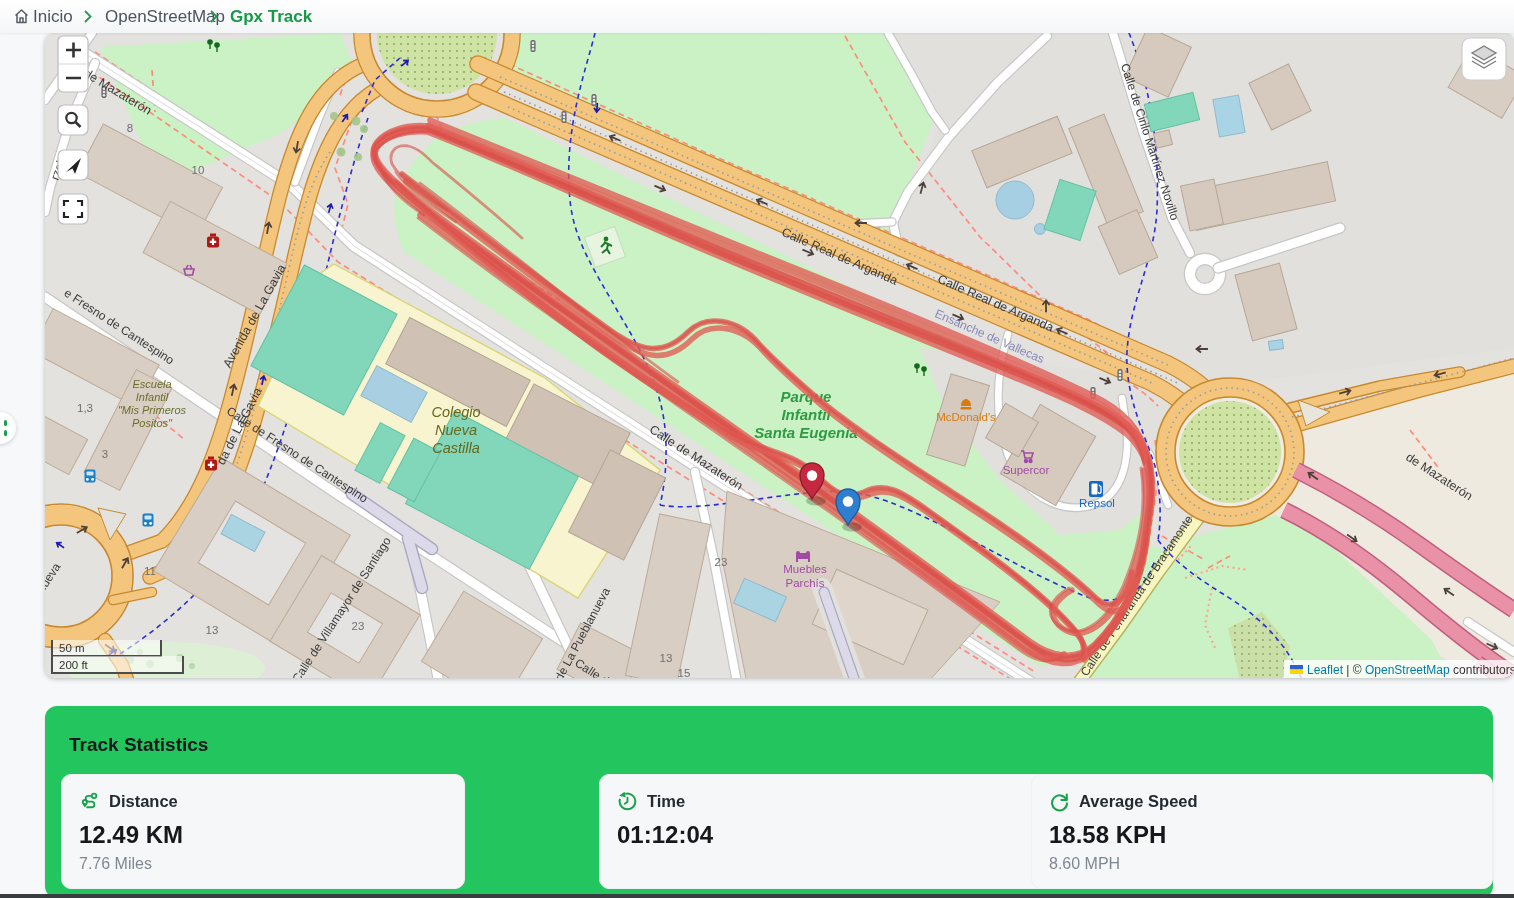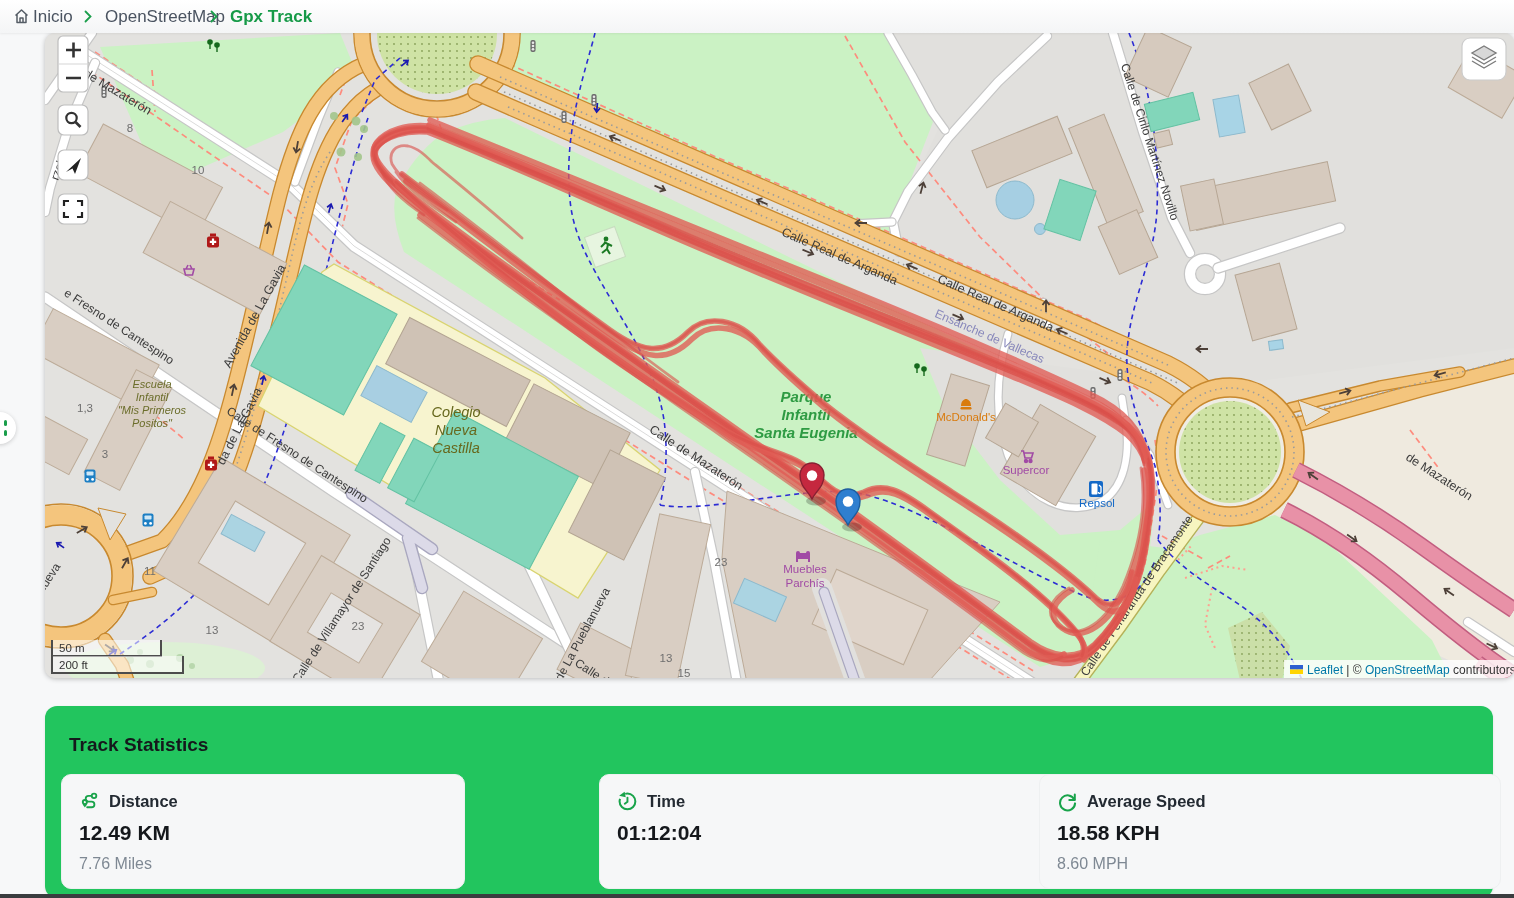--- a/index.html
+++ b/index.html
@@ -4,21 +4,21 @@
 <style>
   html,body{margin:0;padding:0;}
   body{width:1514px;height:898px;overflow:hidden;background:#f7f8f9;font-family:"Liberation Sans",sans-serif;position:relative;}
   .crumbbar{position:absolute;left:0;top:0;width:1514px;height:33px;background:linear-gradient(#ffffff,#f4f5f6);box-shadow:0 1px 2px rgba(0,0,0,.06);z-index:30;}
   .crumb{position:absolute;top:0;height:33px;display:flex;align-items:center;font-size:17px;color:#4a5360;}
   .mapbox{position:absolute;left:45px;top:33px;width:1469px;height:645px;border-radius:10px;overflow:hidden;box-shadow:0 1px 5px rgba(0,0,0,.25);background:#e2e1de;}
   .statcard{position:absolute;left:45px;top:706px;width:1448px;height:192px;background:#22c55e;border-radius:12px;box-shadow:0 1px 3px rgba(0,0,0,.09);}
   .stattitle{position:absolute;left:24px;top:28px;font-size:19px;font-weight:bold;color:#15181c;}
   .sbox{position:absolute;top:68px;height:115px;background:#f6f7f8;border:1px solid #eef0f1;border-radius:10px;box-sizing:border-box;}
   .slabel{position:absolute;left:47px;top:17px;font-size:16.5px;font-weight:600;color:#232a32;}
-  .sval{position:absolute;left:17px;top:46px;font-size:21px;font-weight:bold;color:#15181c;}
+  .sval{position:absolute;left:17px;top:46px;font-size:24px;font-weight:bold;color:#15181c;}
   .ssub{position:absolute;left:17px;top:80px;font-size:16px;color:#7e8893;}
   .sicon{position:absolute;left:16px;top:15px;width:22px;height:22px;}
   .darkstrip{position:absolute;left:0;top:894px;width:1514px;height:4px;background:#3a3d3f;}
   .lefttoggle{position:absolute;left:-16px;top:412px;width:32px;height:32px;border-radius:50%;background:#ffffff;box-shadow:0 1px 4px rgba(0,0,0,.18);z-index:25;}
 </style>
 </head>
 <body>
 
 <div class="crumbbar">
 
@@ -667,21 +667,21 @@
   <div class="sbox" style="left:507px;width:462px;margin-left:47px;">
     <svg class="sicon" viewBox="0 0 24 24">
         <circle cx="12.5" cy="12.5" r="8.6" fill="none" stroke="#18a34a" stroke-width="2.2" stroke-dasharray="29.8 8 99"></circle>
         <path d="M3.4 6.3 L9.4 1.9 L10.6 7.9 Z" fill="#18a34a"></path>
         <path d="M12.5 8.3 V12.9 L9.6 15.0" fill="none" stroke="#18a34a" stroke-width="2.1" stroke-linecap="round"></path>
       </svg>
     <div class="slabel">Time</div>
     <div class="sval">01:12:04</div>
   </div>
 
-  <div class="sbox" style="left:986px;width:462px;margin-left:8px;">
+  <div class="sbox" style="left:986px;width:462px;">
     <svg class="sicon" viewBox="0 0 24 24">
         <path d="M20.5 5 V11 H14.5" fill="none" stroke="#18a34a" stroke-width="2.2" stroke-linecap="round" stroke-linejoin="round"></path>
         <path d="M20 10.5 A8.2 8.2 0 1 0 20.8 14.6" fill="none" stroke="#18a34a" stroke-width="2.2" stroke-linecap="round"></path>
       </svg>
     <div class="slabel">Average Speed</div>
     <div class="sval">18.58 KPH</div>
     <div class="ssub">8.60 MPH</div>
   </div>
 </div>
 

